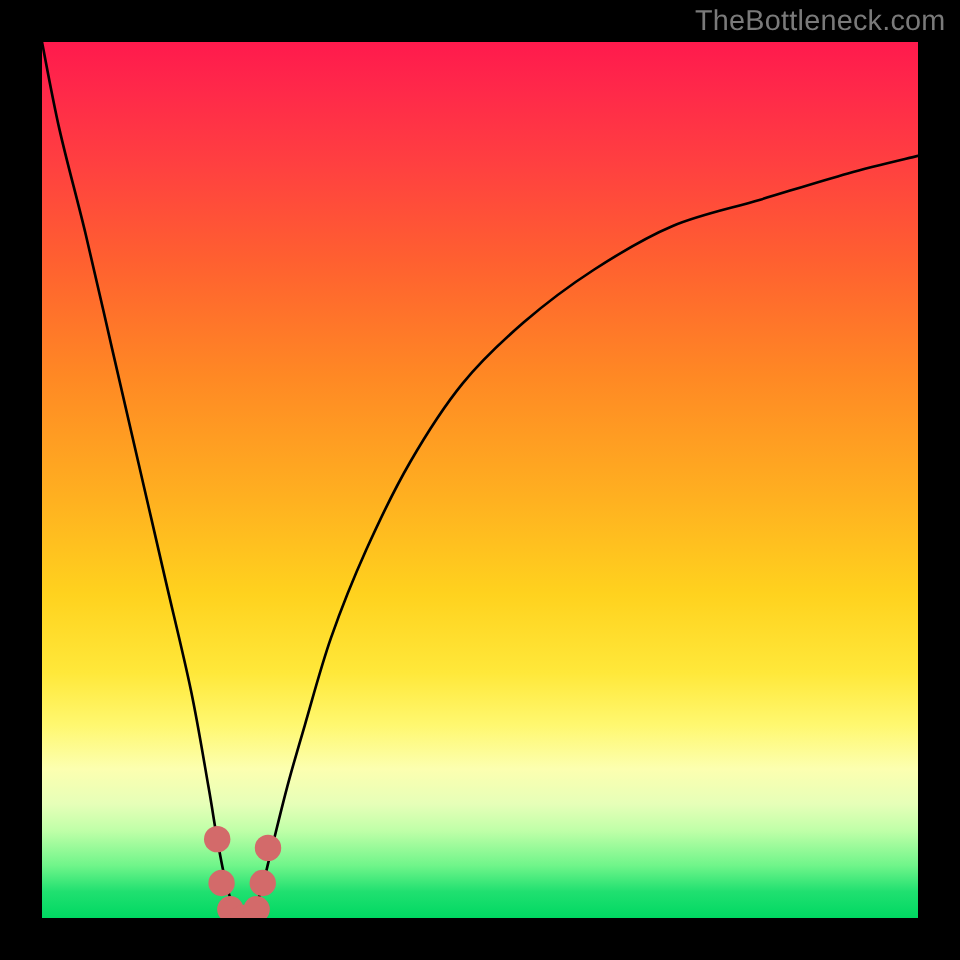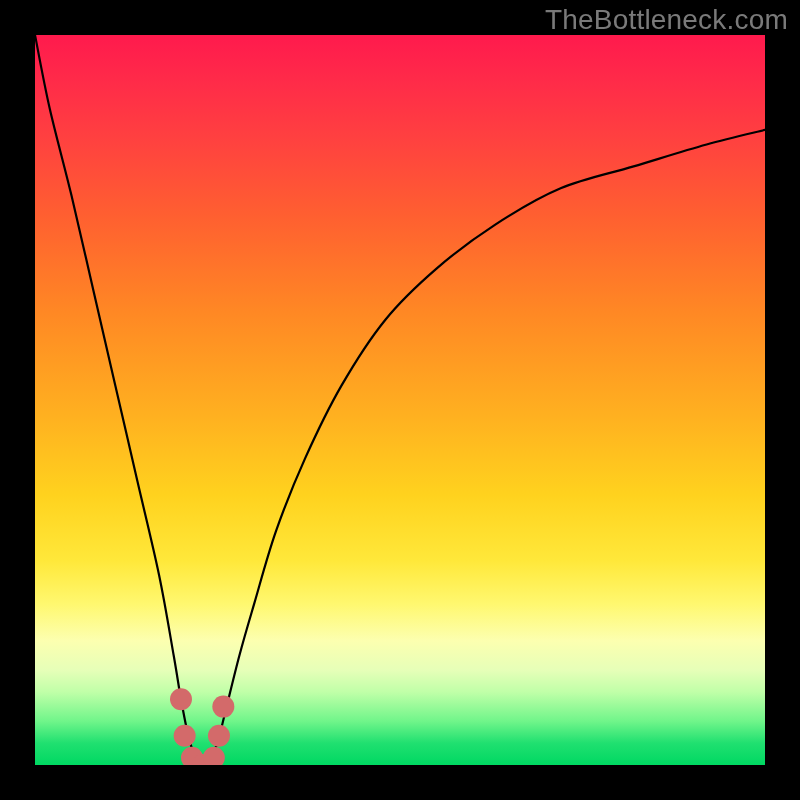--- a/index.html
+++ b/index.html
@@ -42,21 +42,21 @@
       #70f58a 94%,
       #20e070 97%,
       #00d862 100%
     );
     overflow: hidden;
   }
   .watermark {
     position: absolute;
     top: 4px;
     right: 12px;
-    font-size: 28px;
+    font-size: 24px;
     font-weight: 500;
     color: #7a7a7a;
     letter-spacing: 0.2px;
     pointer-events: none;
   }
   svg.curve {
     position: absolute;
     left: 0;
     top: 0;
     width: 730px;

